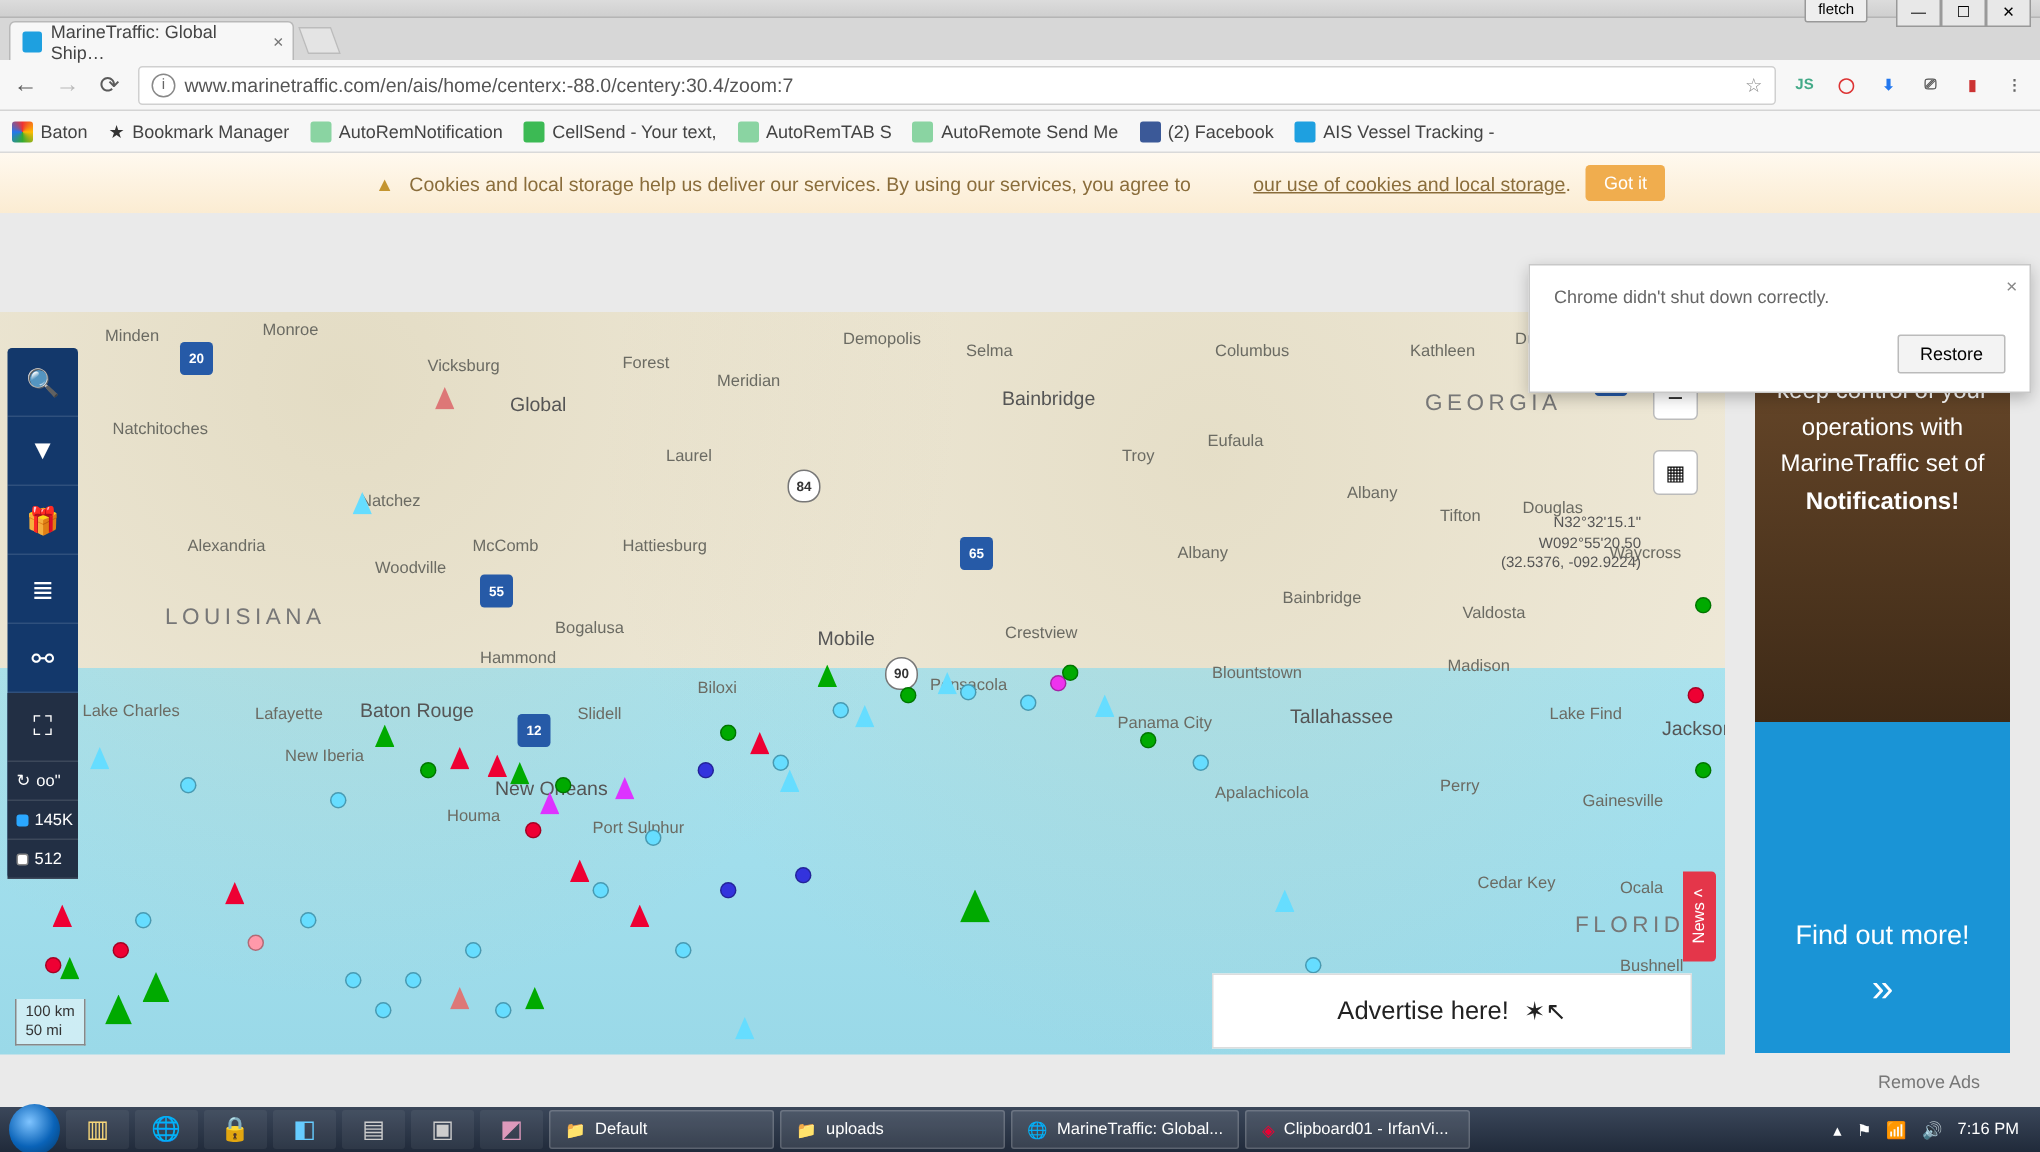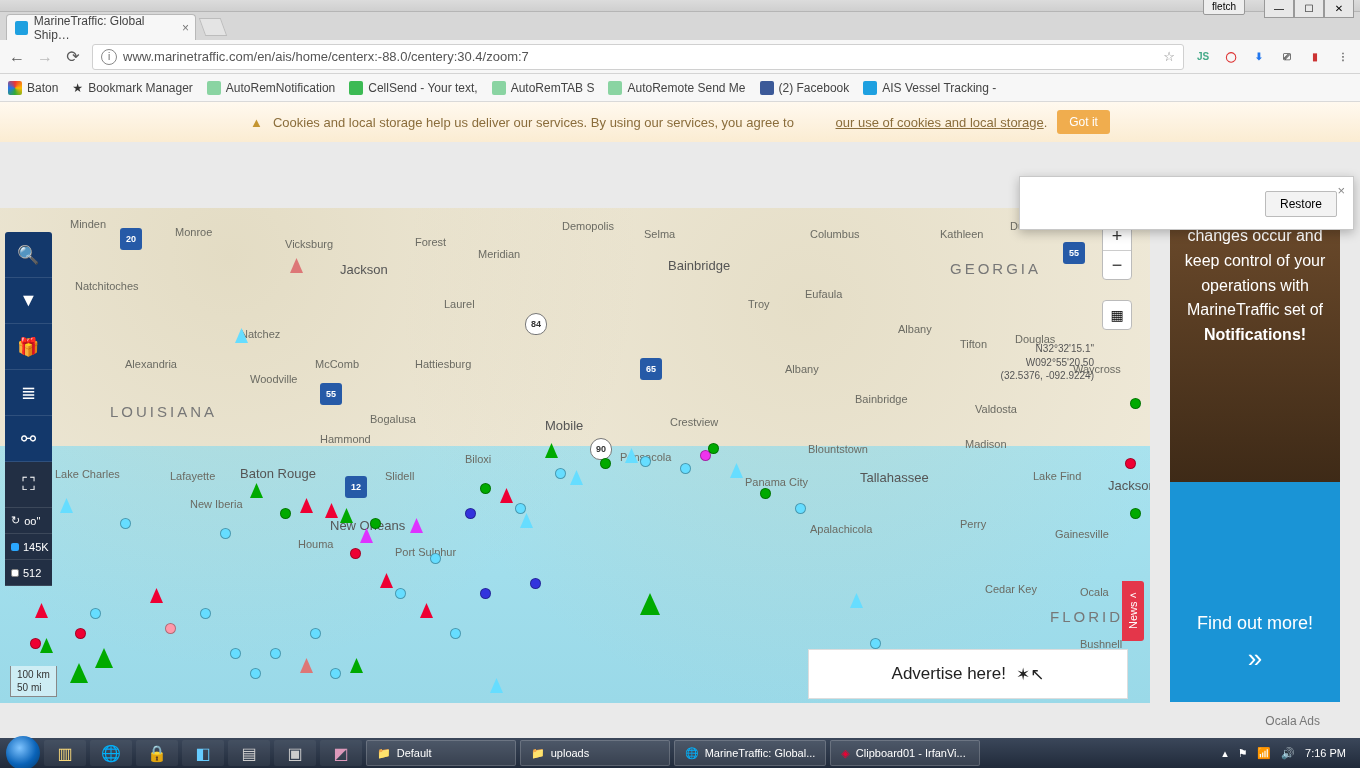--- a/index.html
+++ b/index.html
@@ -171,51 +171,52 @@
 <div class="content">
 
   <div class="cookie">
     <span style="color:#c49530">▲</span>
     <span><span>Cookies and local storage help us deliver our services. By using our services, you agree to </span><a>our use of cookies and local storage</a>.</span>
     <span class="gotit">Got it</span>
   </div>
 
   <div class="restore">
     <span class="rx">×</span>
+    <p>Chrome didn't shut down correctly.</p>
     <span class="rbtn">Restore</span>
     <div style="clear:both"></div>
   </div>
 
   <div class="map">
     <div class="landtex"></div>
 
     <div class="state" style="left:110px;top:195px">LOUISIANA</div>
     <div class="state" style="left:950px;top:52px">GEORGIA</div>
     <div class="state" style="left:1050px;top:400px">FLORIDA</div>
 
     <div class="hwy" style="left:120px;top:20px">20</div>
     <div class="hwy" style="left:320px;top:175px">55</div>
     <div class="hwy" style="left:345px;top:268px">12</div>
     <div class="hwy" style="left:640px;top:150px">65</div>
     <div class="hwy us" style="left:525px;top:105px">84</div>
     <div class="hwy us" style="left:590px;top:230px">90</div>
     <div class="hwy" style="left:1063px;top:34px">55</div>
 
     <div class="city" style="left:70px;top:10px">Minden</div>
-    <div class="city" style="left:175px;top:18px">Monroe</div>
+    <div class="city" style="left:175px;top:6px">Monroe</div>
     <div class="city" style="left:285px;top:30px">Vicksburg</div>
     <div class="city" style="left:415px;top:28px">Forest</div>
     <div class="city" style="left:478px;top:40px">Meridian</div>
     <div class="city" style="left:562px;top:12px">Demopolis</div>
     <div class="city" style="left:644px;top:20px">Selma</div>
     <div class="city big" style="left:668px;top:50px">Bainbridge</div>
     <div class="city" style="left:810px;top:20px">Columbus</div>
     <div class="city" style="left:940px;top:20px">Kathleen</div>
     <div class="city" style="left:1010px;top:12px">Dublin</div>
-    <div class="city big" style="left:340px;top:54px">Jackson</div>
+    <div class="city big" style="left:340px;top:54px">Global</div>
 
     <div class="city" style="left:75px;top:72px">Natchitoches</div>
     <div class="city" style="left:240px;top:120px">Natchez</div>
     <div class="city" style="left:444px;top:90px">Laurel</div>
     <div class="city" style="left:748px;top:90px">Troy</div>
     <div class="city" style="left:805px;top:80px">Eufaula</div>
     <div class="city" style="left:898px;top:115px">Albany</div>
     <div class="city" style="left:960px;top:130px">Tifton</div>
     <div class="city" style="left:1015px;top:125px">Douglas</div>
 
@@ -384,21 +385,21 @@
   <div class="sidebarad">
     <div>changes occur and</div>
     <div>keep control of your operations with</div>
     <div>MarineTraffic set of</div>
     <div style="font-weight:bold">Notifications!</div>
     <div class="cta">
       <div>Find out more!</div>
       <div style="font-size:26px">»</div>
     </div>
   </div>
-  <div class="removeads">Ocala Ads</div>
+  <div class="removeads">Remove Ads</div>
 
 </div>
 
 <div class="taskbar">
   <div class="tb orb"></div>
   <div class="tb app" style="color:#f7d77a">▥</div>
   <div class="tb app">🌐</div>
   <div class="tb app">🔒</div>
   <div class="tb app" style="color:#6cf">◧</div>
   <div class="tb app" style="color:#ccc">▤</div>

